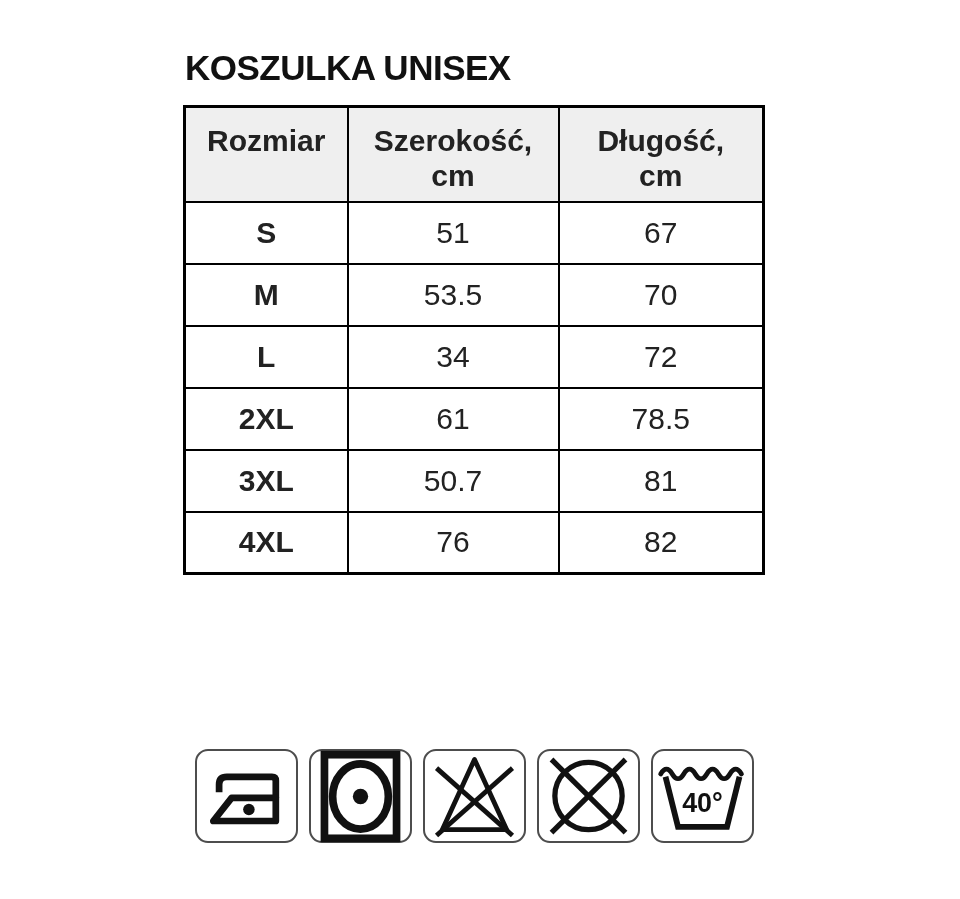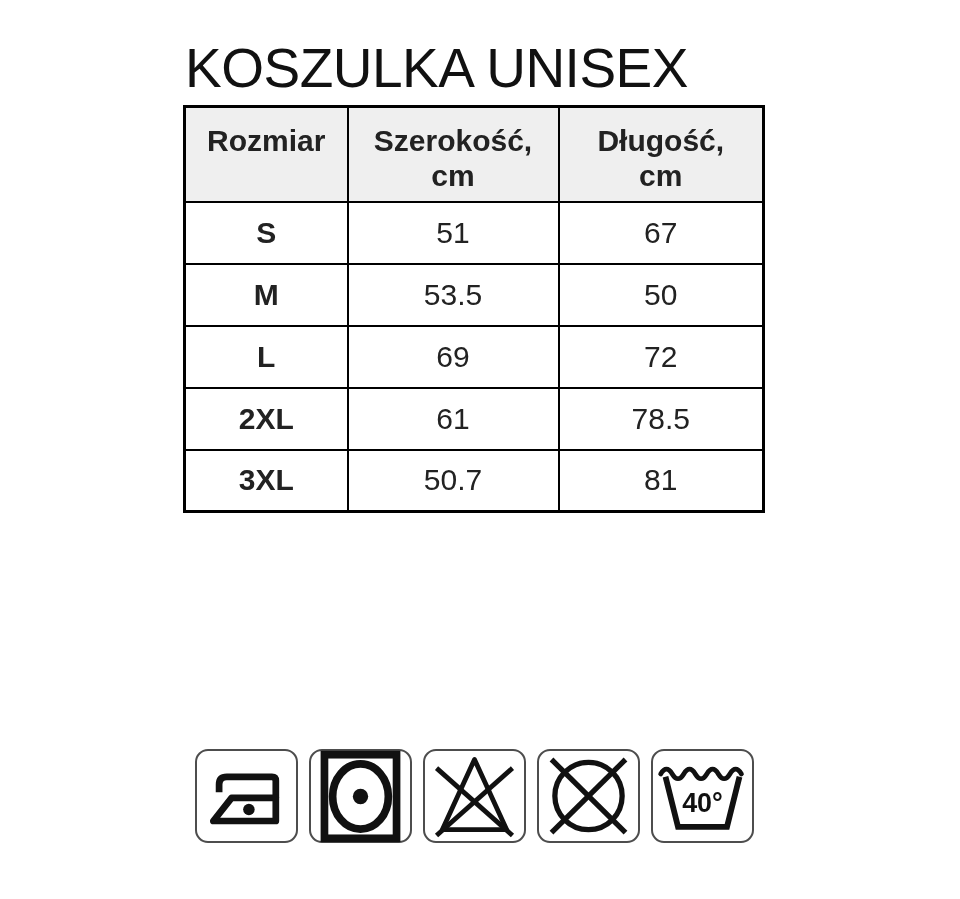--- a/index.html
+++ b/index.html
@@ -1,21 +1,21 @@
 <!DOCTYPE html>
 <html><head>
 <meta charset="utf-8">
 <style>
   html,body{margin:0;padding:0;background:#ffffff;}
   body{font-family:"Liberation Sans","DejaVu Sans",sans-serif;color:#1e1e1e;}
   .page{position:relative;width:960px;height:899px;background:#ffffff;overflow:hidden;}
 
   .title{
     position:absolute;left:185px;top:44px;margin:0;
-    font-size:55px;font-weight:normal;letter-spacing:-0.5px;line-height:48px;color:#111;
+    font-size:35px;font-weight:bold;letter-spacing:-0.5px;line-height:48px;color:#111;
   }
 
   table.size-table{
     position:absolute;left:183px;top:105px;width:579px;
     border-collapse:collapse;table-layout:fixed;
     border:3px solid #000;
   }
   .size-table th,.size-table td{
     border:2px solid #000;text-align:center;box-sizing:border-box;
     font-size:30px;color:#222;padding:0;
@@ -77,36 +77,41 @@
     </thead>
     <tbody>
       <tr>
         <th>S</th>
         <td>51</td>
         <td>67</td>
       </tr>
       <tr>
         <th>M</th>
         <td>53.5</td>
-        <td>50</td>
+        <td>70</td>
       </tr>
       <tr>
         <th>L</th>
-        <td>69</td>
+        <td>34</td>
         <td>72</td>
       </tr>
       <tr>
         <th>2XL</th>
         <td>61</td>
         <td>78.5</td>
       </tr>
       <tr>
         <th>3XL</th>
         <td>50.7</td>
         <td>81</td>
+      </tr>
+      <tr>
+        <th>4XL</th>
+        <td>76</td>
+        <td>82</td>
       </tr>
     </tbody>
   </table>
 
   <div class="care-row">
 
     <div class="care-box">
       <svg viewBox="0 0 103 109">
         <path d="M 23 50 L 23 42 Q 23 34 31 34 L 78 34 Q 82 34 82 38 L 82 56" fill="none" stroke="#111" stroke-width="7"></path>
         <path d="M 82 56 L 82 80 L 17 80 L 36 56 Z" fill="none" stroke="#111" stroke-width="7" stroke-linejoin="round"></path>

